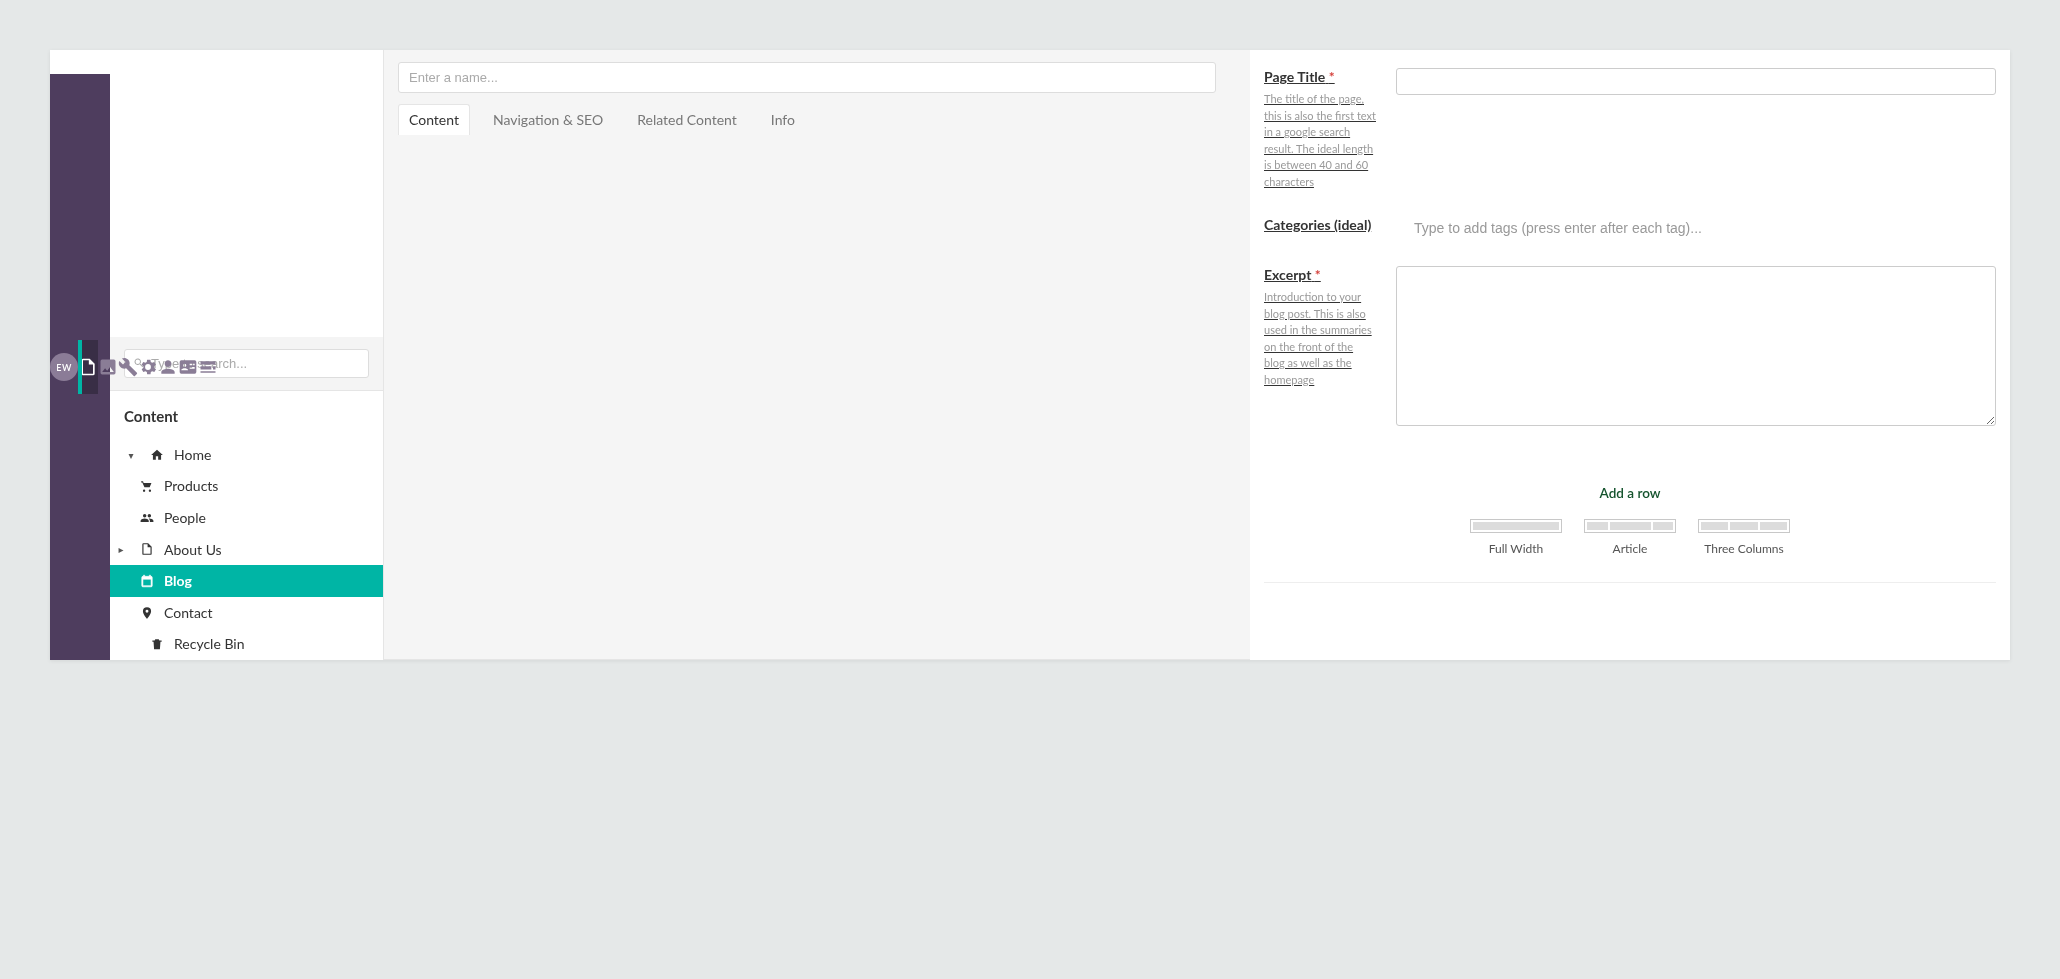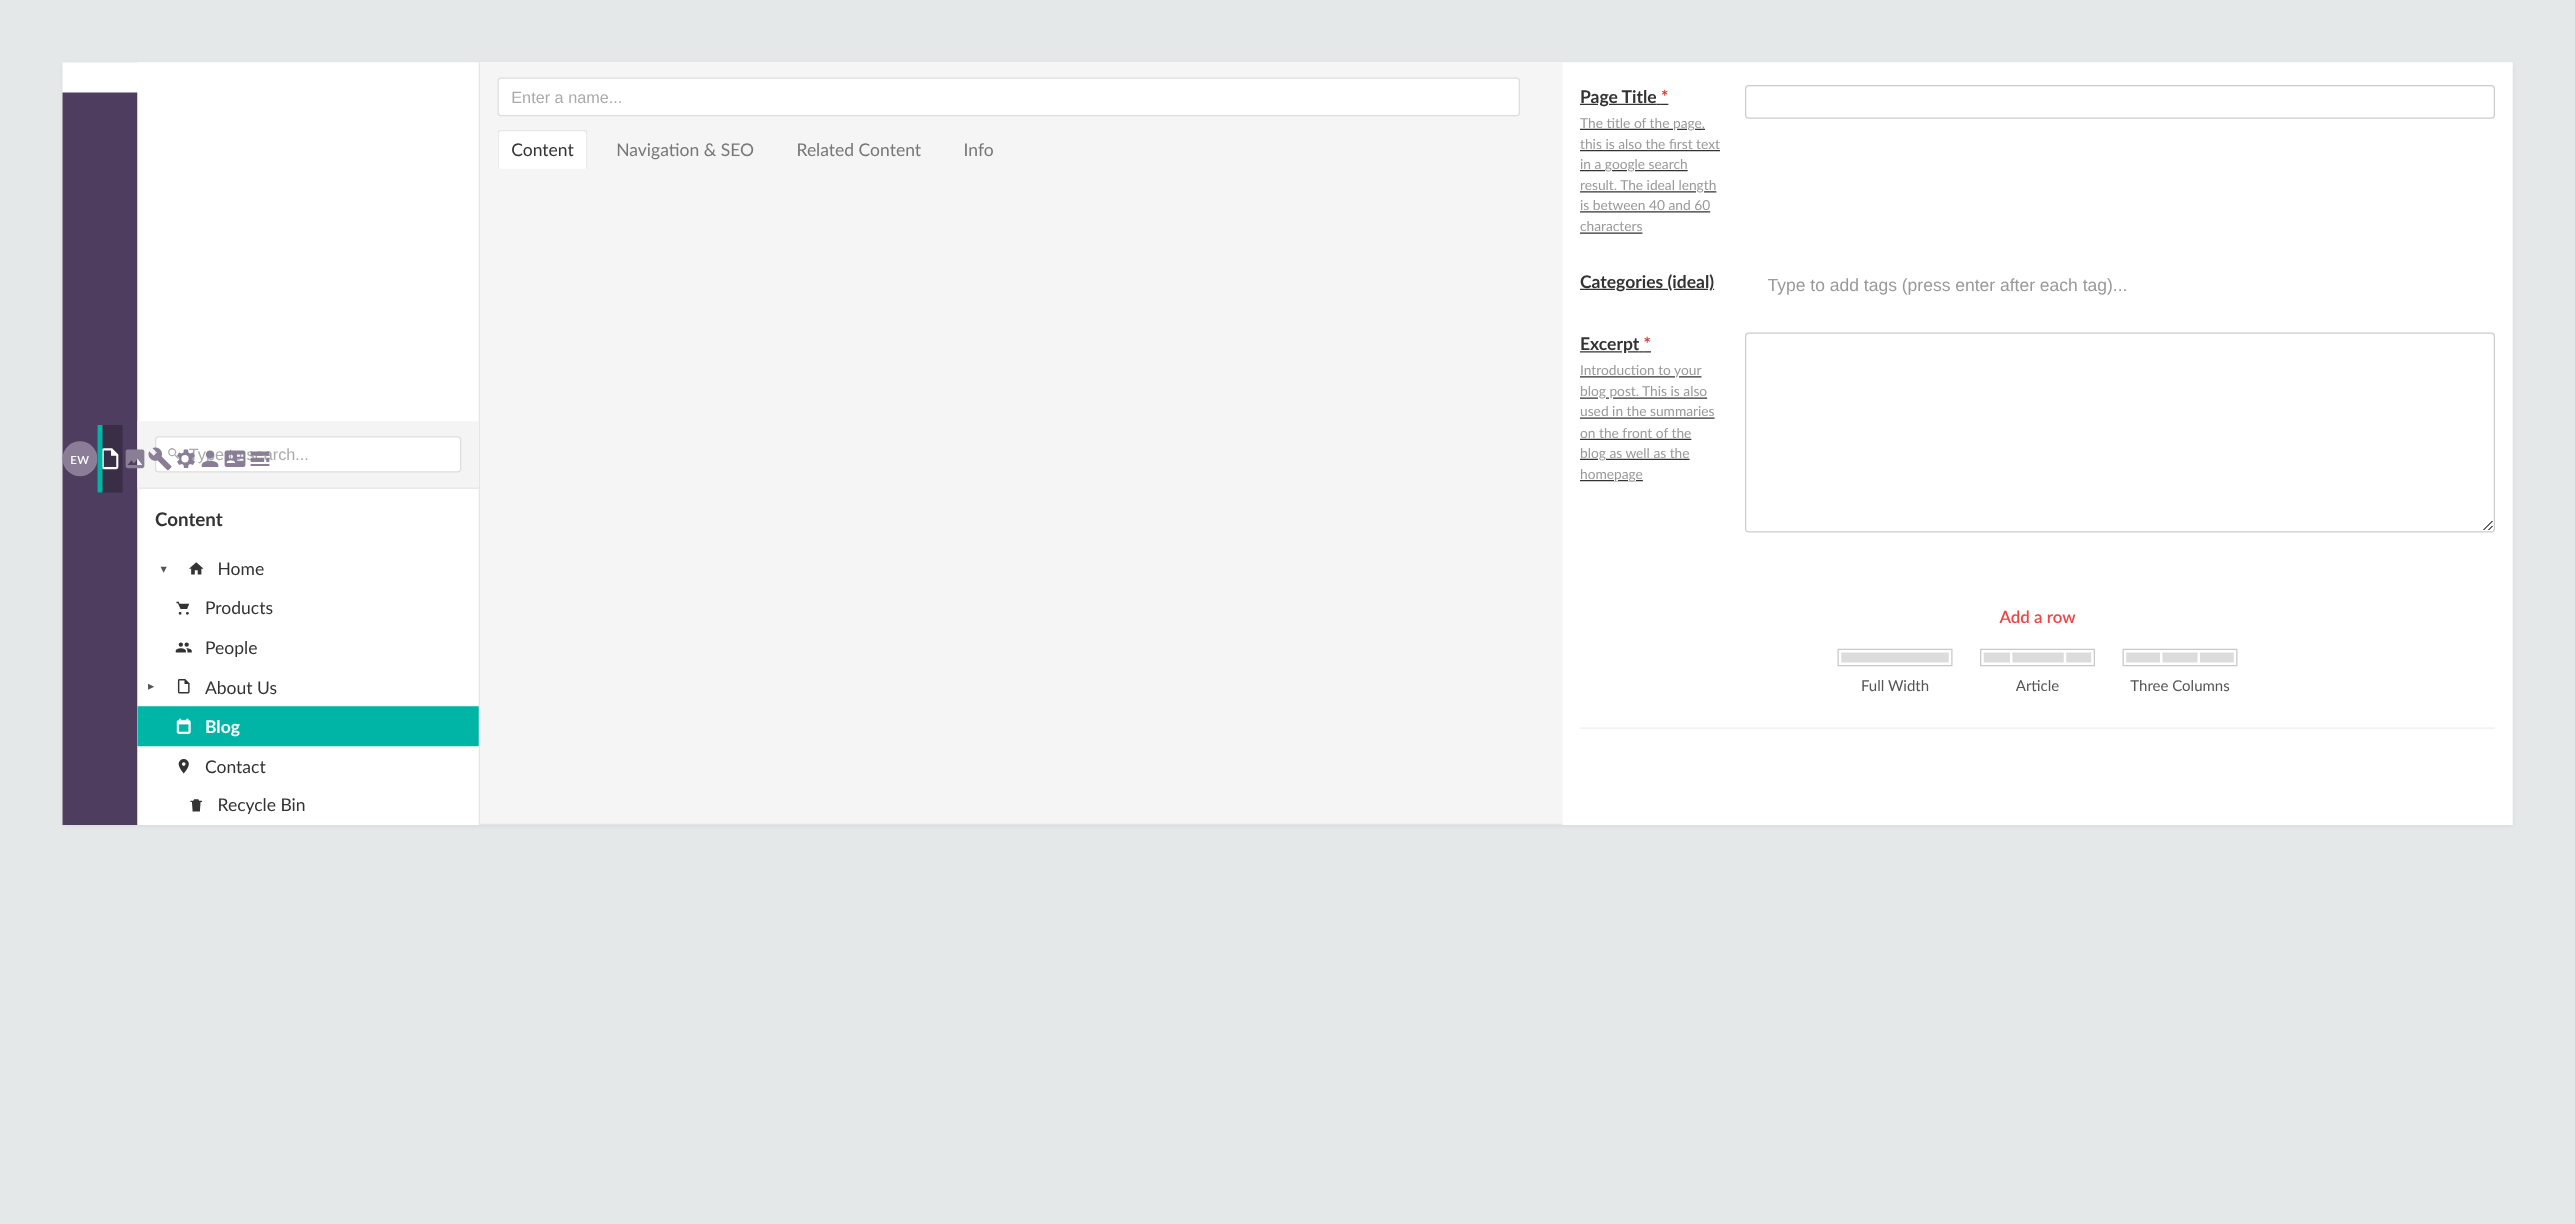--- a/index.html
+++ b/index.html
@@ -101,21 +101,21 @@
   width: 100%; border:none; border-bottom: none; padding:4px 0; font-size:14px; outline:none;
   color:#333;
 }
 .tags-input::placeholder { color:#999; }
 .textarea {
   width:600px; max-width:100%; height:160px; border:1px solid #ccc; border-radius:3px;
   padding:6px 8px; font-size:13px; outline:none; resize:both; font-family:inherit;
 }
 
 .add-row-section { text-align:center; padding:30px 0 20px; }
-.add-row-title { font-size:13.5px; font-weight:600; color:#ef4444; margin-bottom:18px; }
+.add-row-title { font-size:13.5px; font-weight:600; color:#14532d; margin-bottom:18px; }
 .row-layouts { display:flex; justify-content:center; gap:22px; }
 .layout-option { cursor:pointer; text-align:center; }
 .layout-preview {
   width:92px; height:14px; border:1px solid #c8c8c8; padding:2px; display:flex; gap:2px;
   margin:0 auto 8px;
 }
 .layout-preview .bar { background:#dcdcdc; height:100%; }
 .layout-option .lname { font-size:12px; color:#555; }
 .divider-line { border:none; border-top:1px solid #eee; margin-top:26px; }
 </style>

